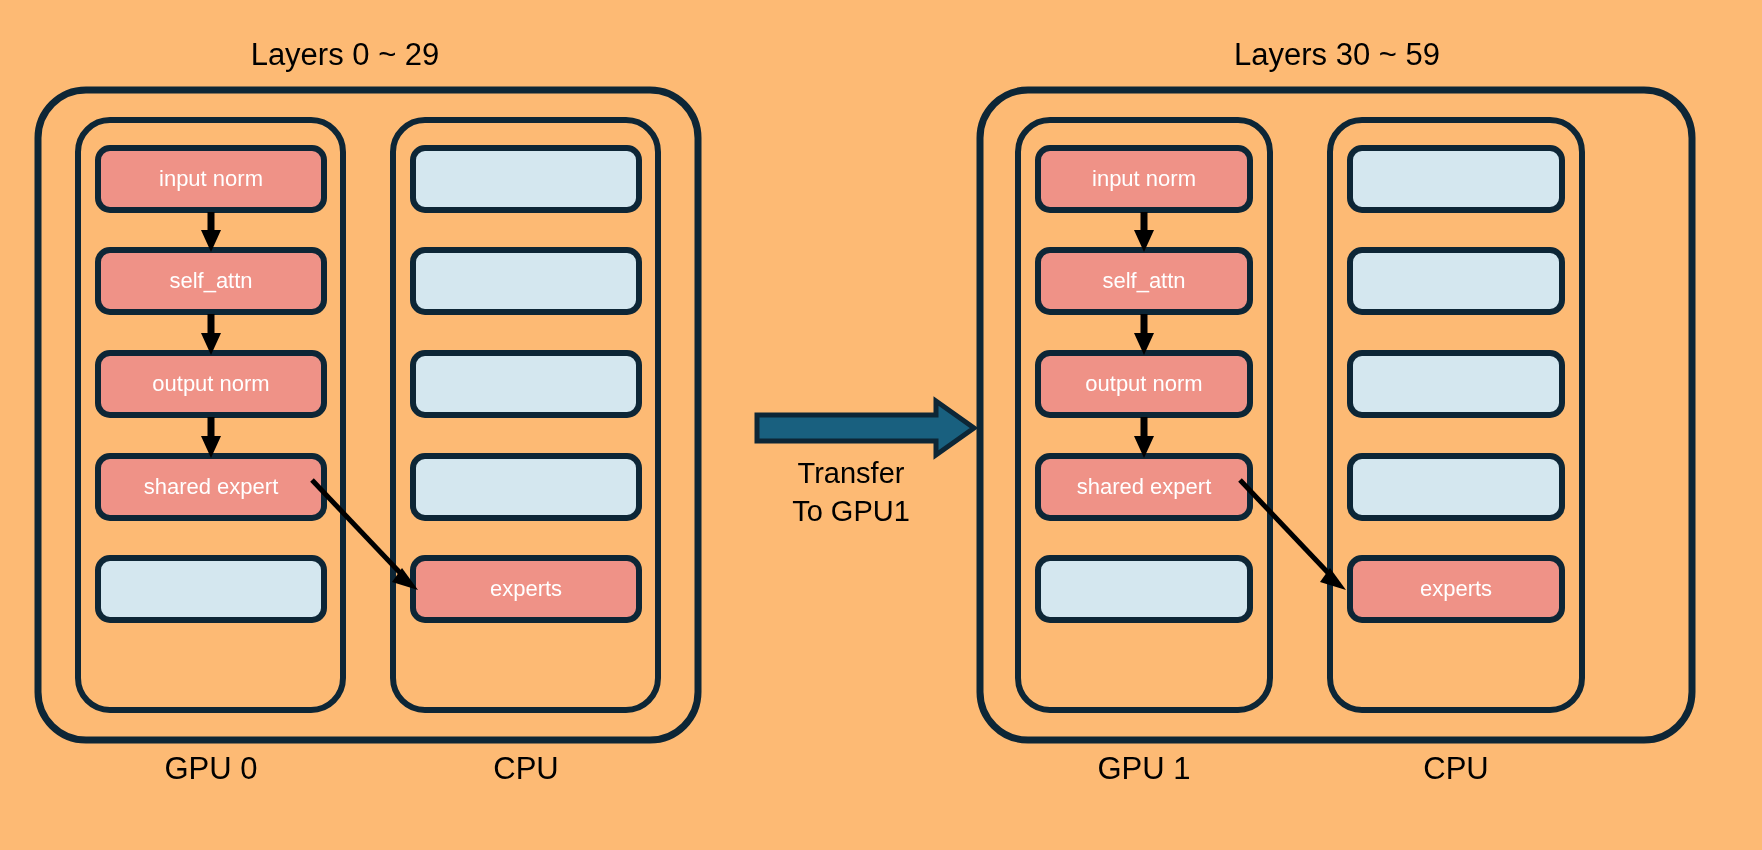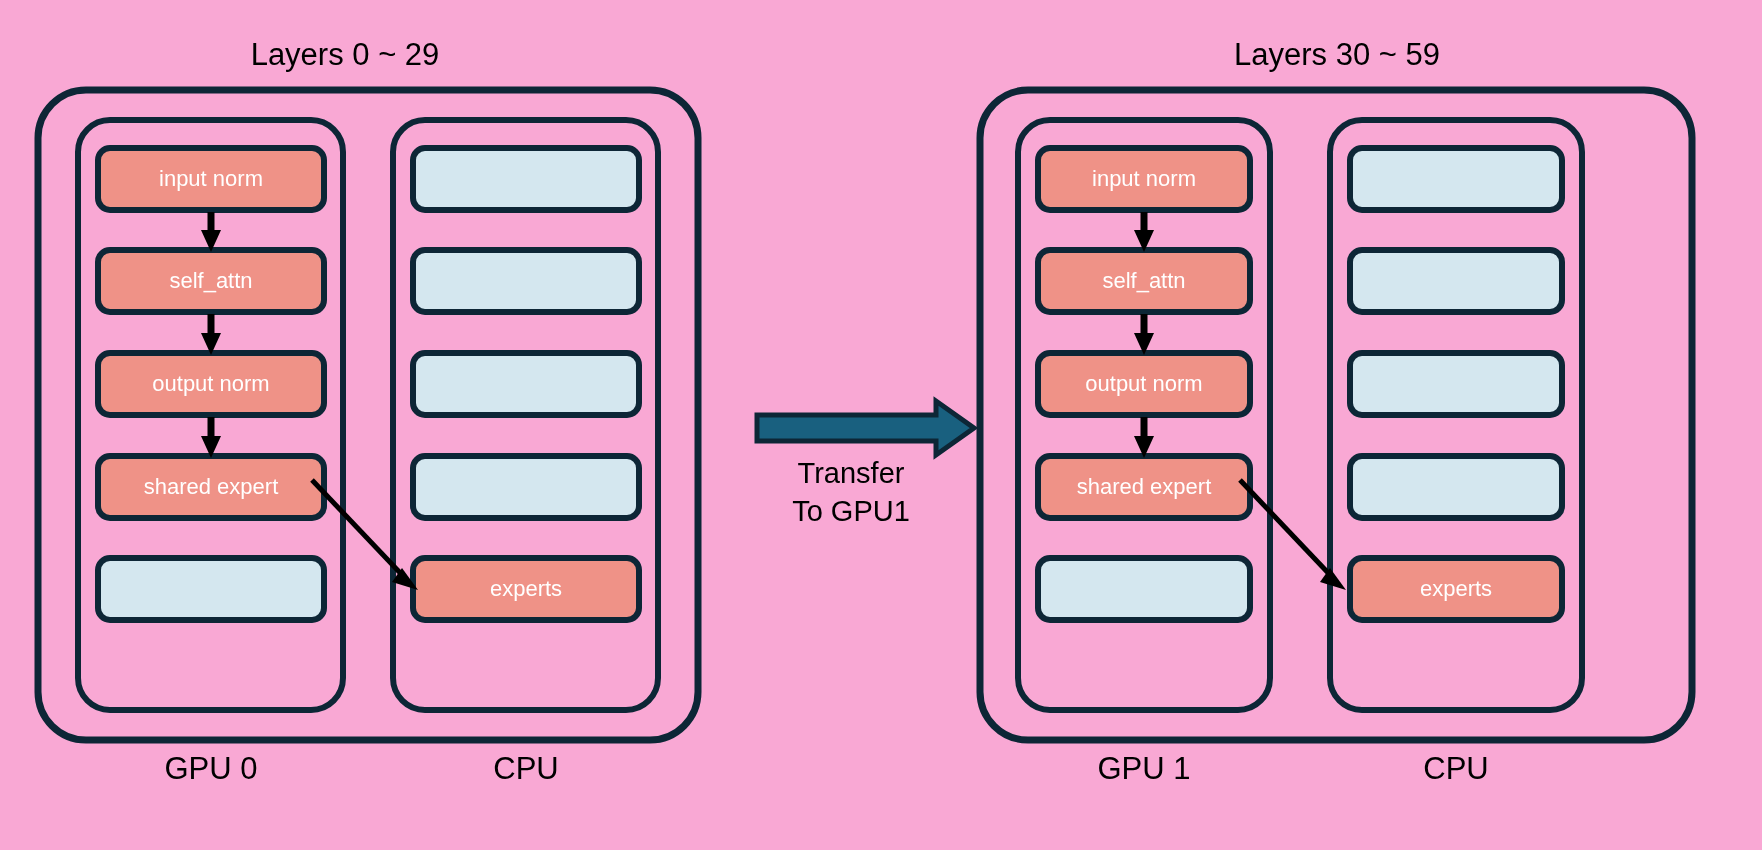--- a/index.html
+++ b/index.html
@@ -5,21 +5,21 @@
 <style>
   html, body {
     margin: 0;
     padding: 0;
     background: #000000;
   }
   #stage {
     position: relative;
     width: 1762px;
     height: 850px;
-    background: #f9a8d4;
+    background: #fdba74;
     overflow: hidden;
     font-family: "Liberation Sans", sans-serif;
   }
   #stage svg {
     display: block;
     width: 1762px;
     height: 850px;
   }
   .panel-title {
     font-family: "Liberation Sans", sans-serif;

